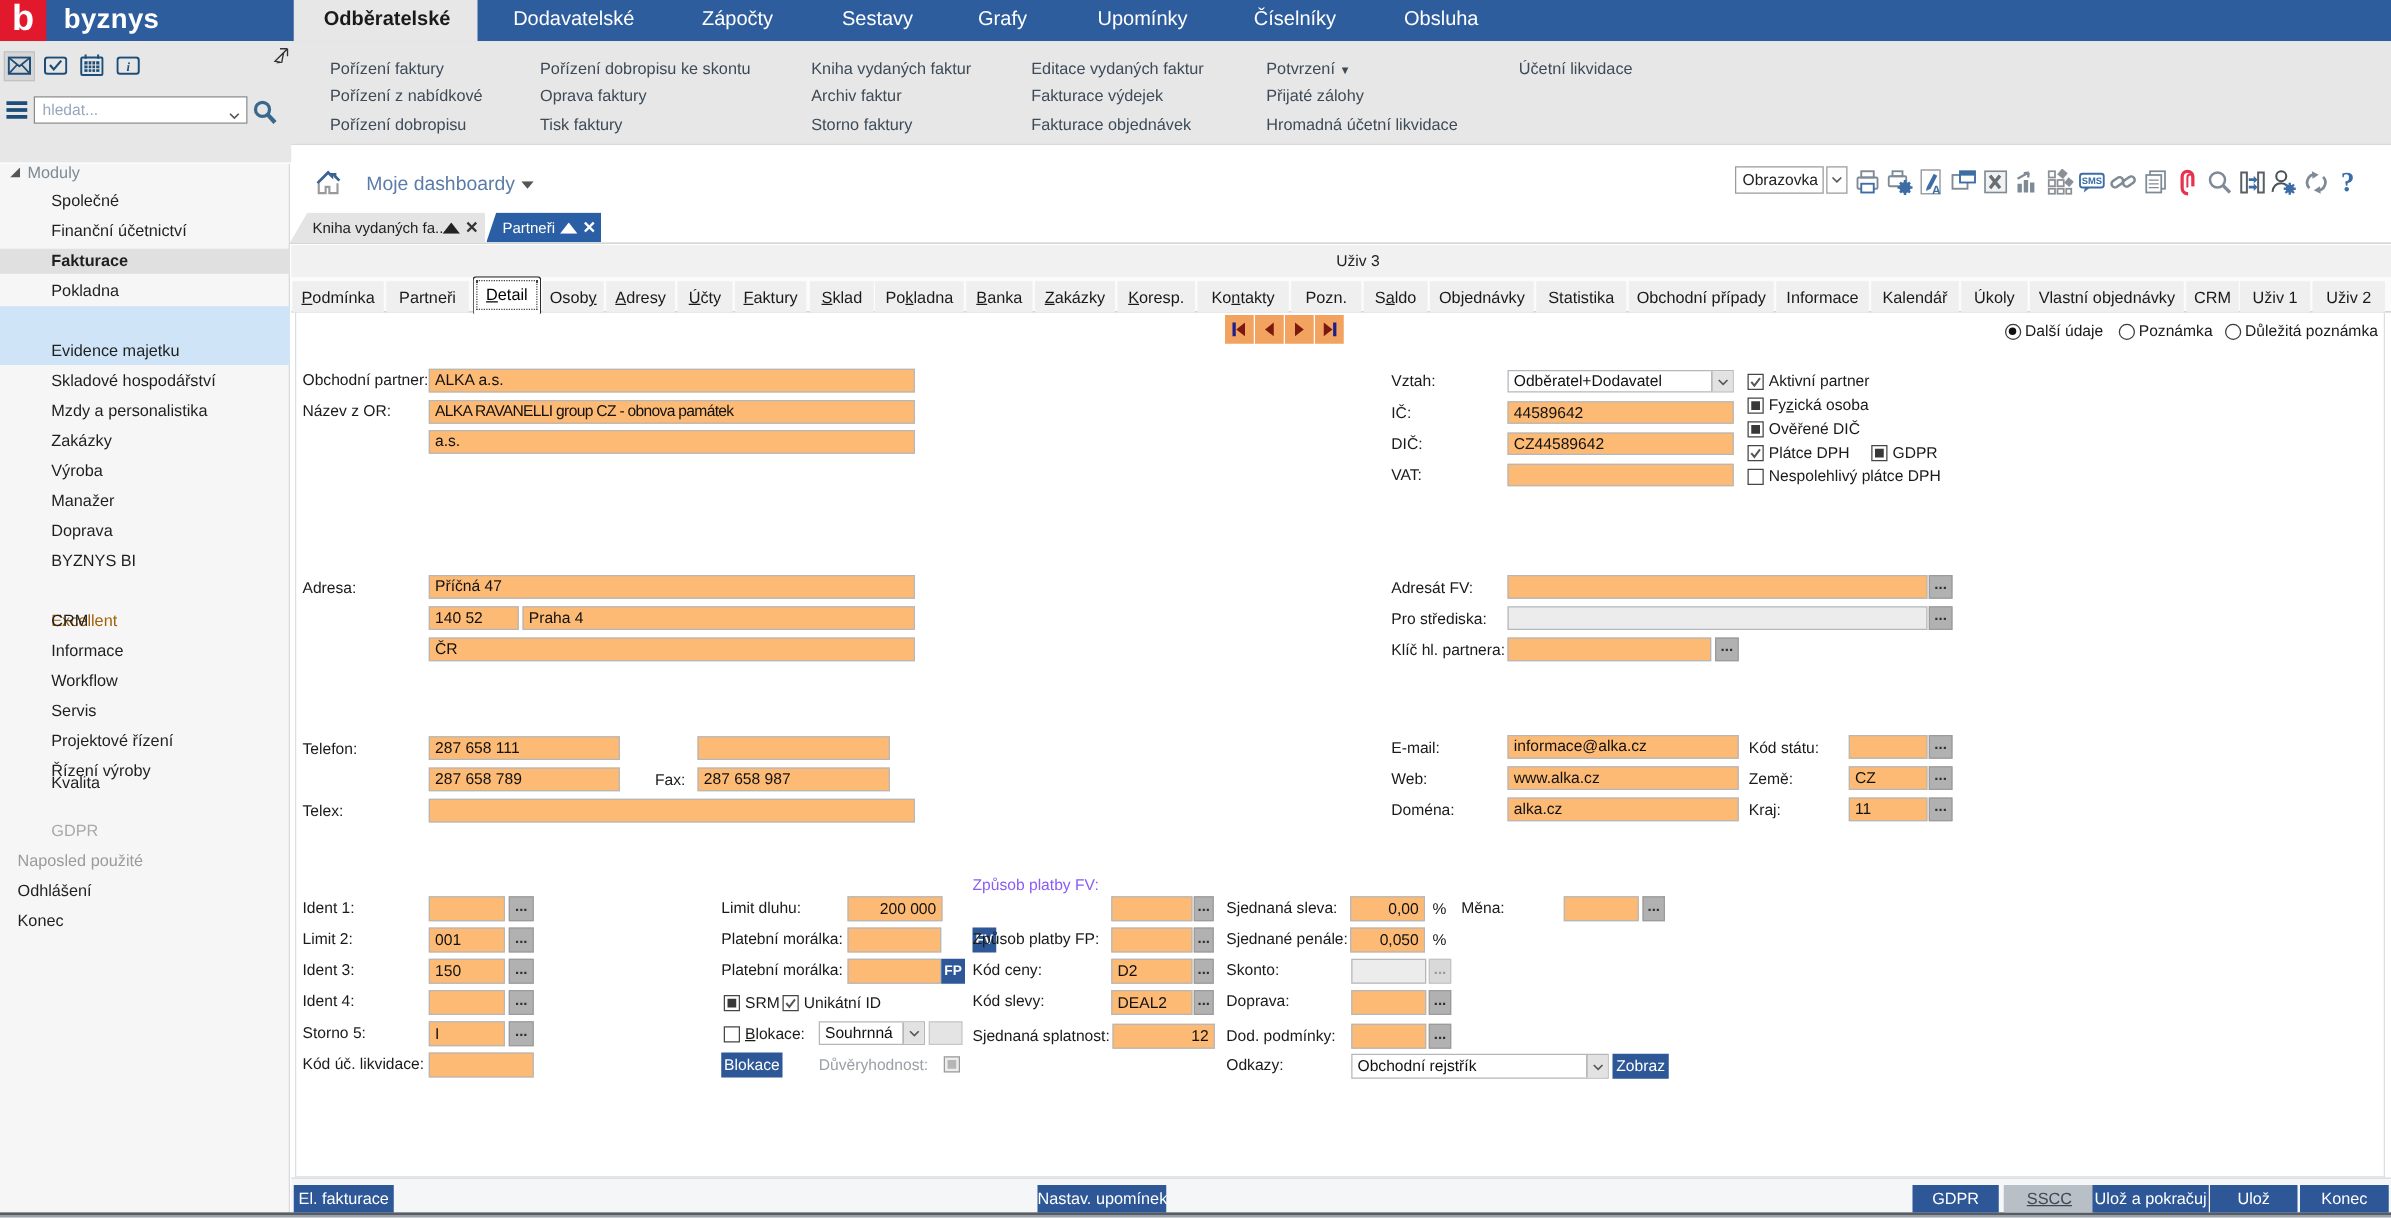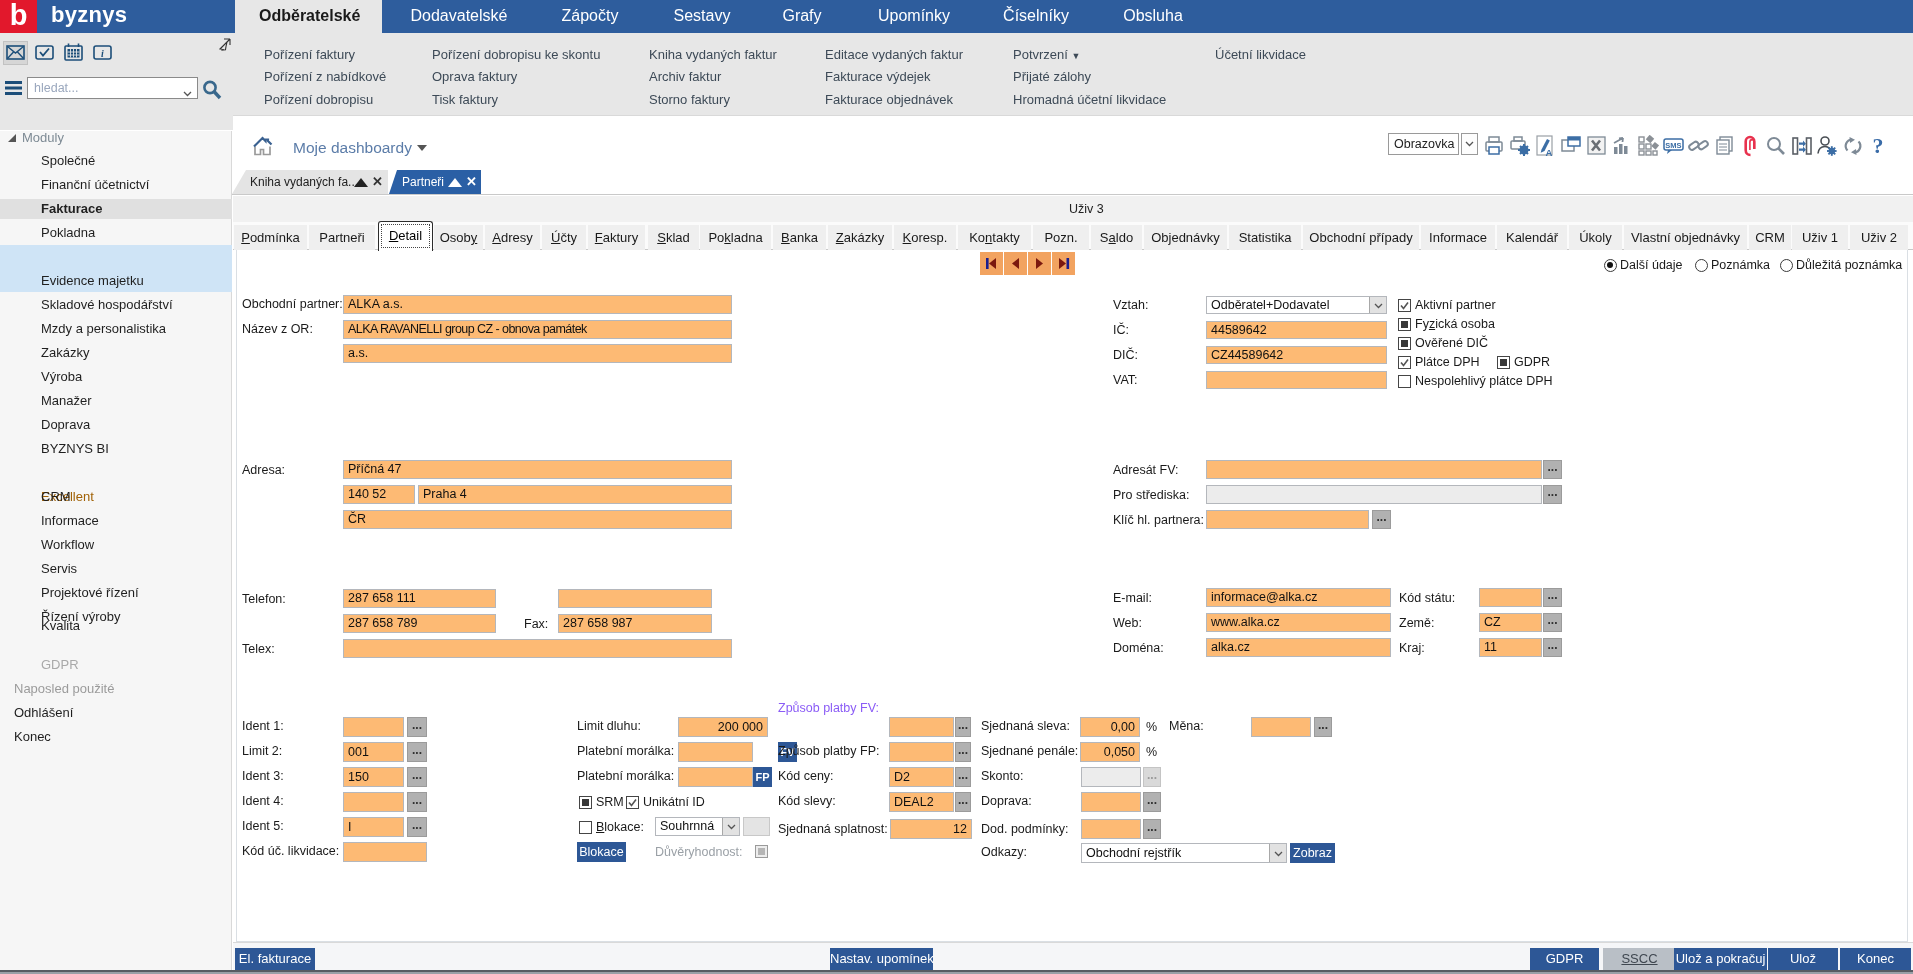--- a/index.html
+++ b/index.html
@@ -360,21 +360,21 @@
 <div class="b3" style="left:407px;top:717px;width:20px;height:20px;line-height:14px">...</div>
 <div class="lbl" style="left:242px;top:742px;color:#1a1a1a">Limit 2:</div>
 <div class="inp" style="left:343px;top:742px;width:61px;height:20px;line-height:18px;font-size:12.5px">001</div>
 <div class="b3" style="left:407px;top:742px;width:20px;height:20px;line-height:14px">...</div>
 <div class="lbl" style="left:242px;top:767px;color:#1a1a1a">Ident 3:</div>
 <div class="inp" style="left:343px;top:767px;width:61px;height:20px;line-height:18px;font-size:12.5px">150</div>
 <div class="b3" style="left:407px;top:767px;width:20px;height:20px;line-height:14px">...</div>
 <div class="lbl" style="left:242px;top:792px;color:#1a1a1a">Ident 4:</div>
 <div class="inp" style="left:343px;top:792px;width:61px;height:20px;line-height:18px;font-size:12.5px"></div>
 <div class="b3" style="left:407px;top:792px;width:20px;height:20px;line-height:14px">...</div>
-<div class="lbl" style="left:242px;top:817px;color:#1a1a1a">Ident 5:</div>
+<div class="lbl" style="left:242px;top:817px;color:#1a1a1a">Storno 5:</div>
 <div class="inp" style="left:343px;top:817px;width:61px;height:20px;line-height:18px;font-size:12.5px">I</div>
 <div class="b3" style="left:407px;top:817px;width:20px;height:20px;line-height:14px">...</div>
 <div class="lbl" style="left:242px;top:842px;color:#1a1a1a">Kód úč. likvidace:</div>
 <div class="inp" style="left:343px;top:842px;width:84px;height:20px;line-height:18px;font-size:12.5px"></div>
 <div class="lbl" style="left:1113px;top:296px;color:#1a1a1a">Vztah:</div>
 <div class="cmb" style="left:1206px;top:296px;width:181px;height:18px;line-height:16px">Odběratel+Dodavatel<div class="ar"><svg width="9" height="6" viewBox="0 0 9 6">
         <path d="M1 1l3.5 3.5L8 1" stroke="#555" stroke-width="1.3" fill="none"></path>
       </svg></div></div>
 <div class="lbl" style="left:1113px;top:321px;color:#1a1a1a">IČ:</div>
 <div class="inp" style="left:1206px;top:321px;width:181px;height:18px;line-height:16px;font-size:12.5px">44589642</div>
@@ -426,21 +426,21 @@
 <div class="lbl" style="left:1399px;top:589px;color:#1a1a1a">Kód státu:</div>
 <div class="inp" style="left:1479px;top:588px;width:63px;height:19px;line-height:17px;font-size:12.5px"></div>
 <div class="b3" style="left:1543px;top:588px;width:19px;height:19px;line-height:13px">...</div>
 <div class="lbl" style="left:1399px;top:614px;color:#1a1a1a">Země:</div>
 <div class="inp" style="left:1479px;top:613px;width:63px;height:19px;line-height:17px;font-size:12.5px">CZ</div>
 <div class="b3" style="left:1543px;top:613px;width:19px;height:19px;line-height:13px">...</div>
 <div class="lbl" style="left:1399px;top:639px;color:#1a1a1a">Kraj:</div>
 <div class="inp" style="left:1479px;top:638px;width:63px;height:19px;line-height:17px;font-size:12.5px">11</div>
 <div class="b3" style="left:1543px;top:638px;width:19px;height:19px;line-height:13px">...</div>
 <div class="lbl" style="left:577px;top:717px;color:#1a1a1a">Limit dluhu:</div>
-<div class="inp r" style="left:678px;top:717px;width:90px;height:20px;line-height:18px;font-size:12.5px">200 000</div>
+<div class="inp r" style="left:678px;top:717px;width:76px;height:20px;line-height:18px;font-size:12.5px">200 000</div>
 <div class="lbl" style="left:577px;top:742px;color:#1a1a1a">Platební morálka:</div>
 <div class="inp" style="left:678px;top:742px;width:75px;height:20px;line-height:18px;font-size:12.5px"></div>
 <div class="bb" style="left:778px;top:742px;width:19px;height:20px;line-height:20px;font-size:11px;font-weight:bold">FV</div>
 <div class="lbl" style="left:577px;top:767px;color:#1a1a1a">Platební morálka:</div>
 <div class="inp" style="left:678px;top:767px;width:75px;height:20px;line-height:18px;font-size:12.5px"></div>
 <div class="bb" style="left:753px;top:767px;width:19px;height:20px;line-height:20px;font-size:11px;font-weight:bold">FP</div>
 <div class="cb" style="left:579px;top:796px">
     <div class="f"></div>
   </div>
 <div class="cblbl" style="left:596px;top:796px;line-height:13px">SRM</div>

